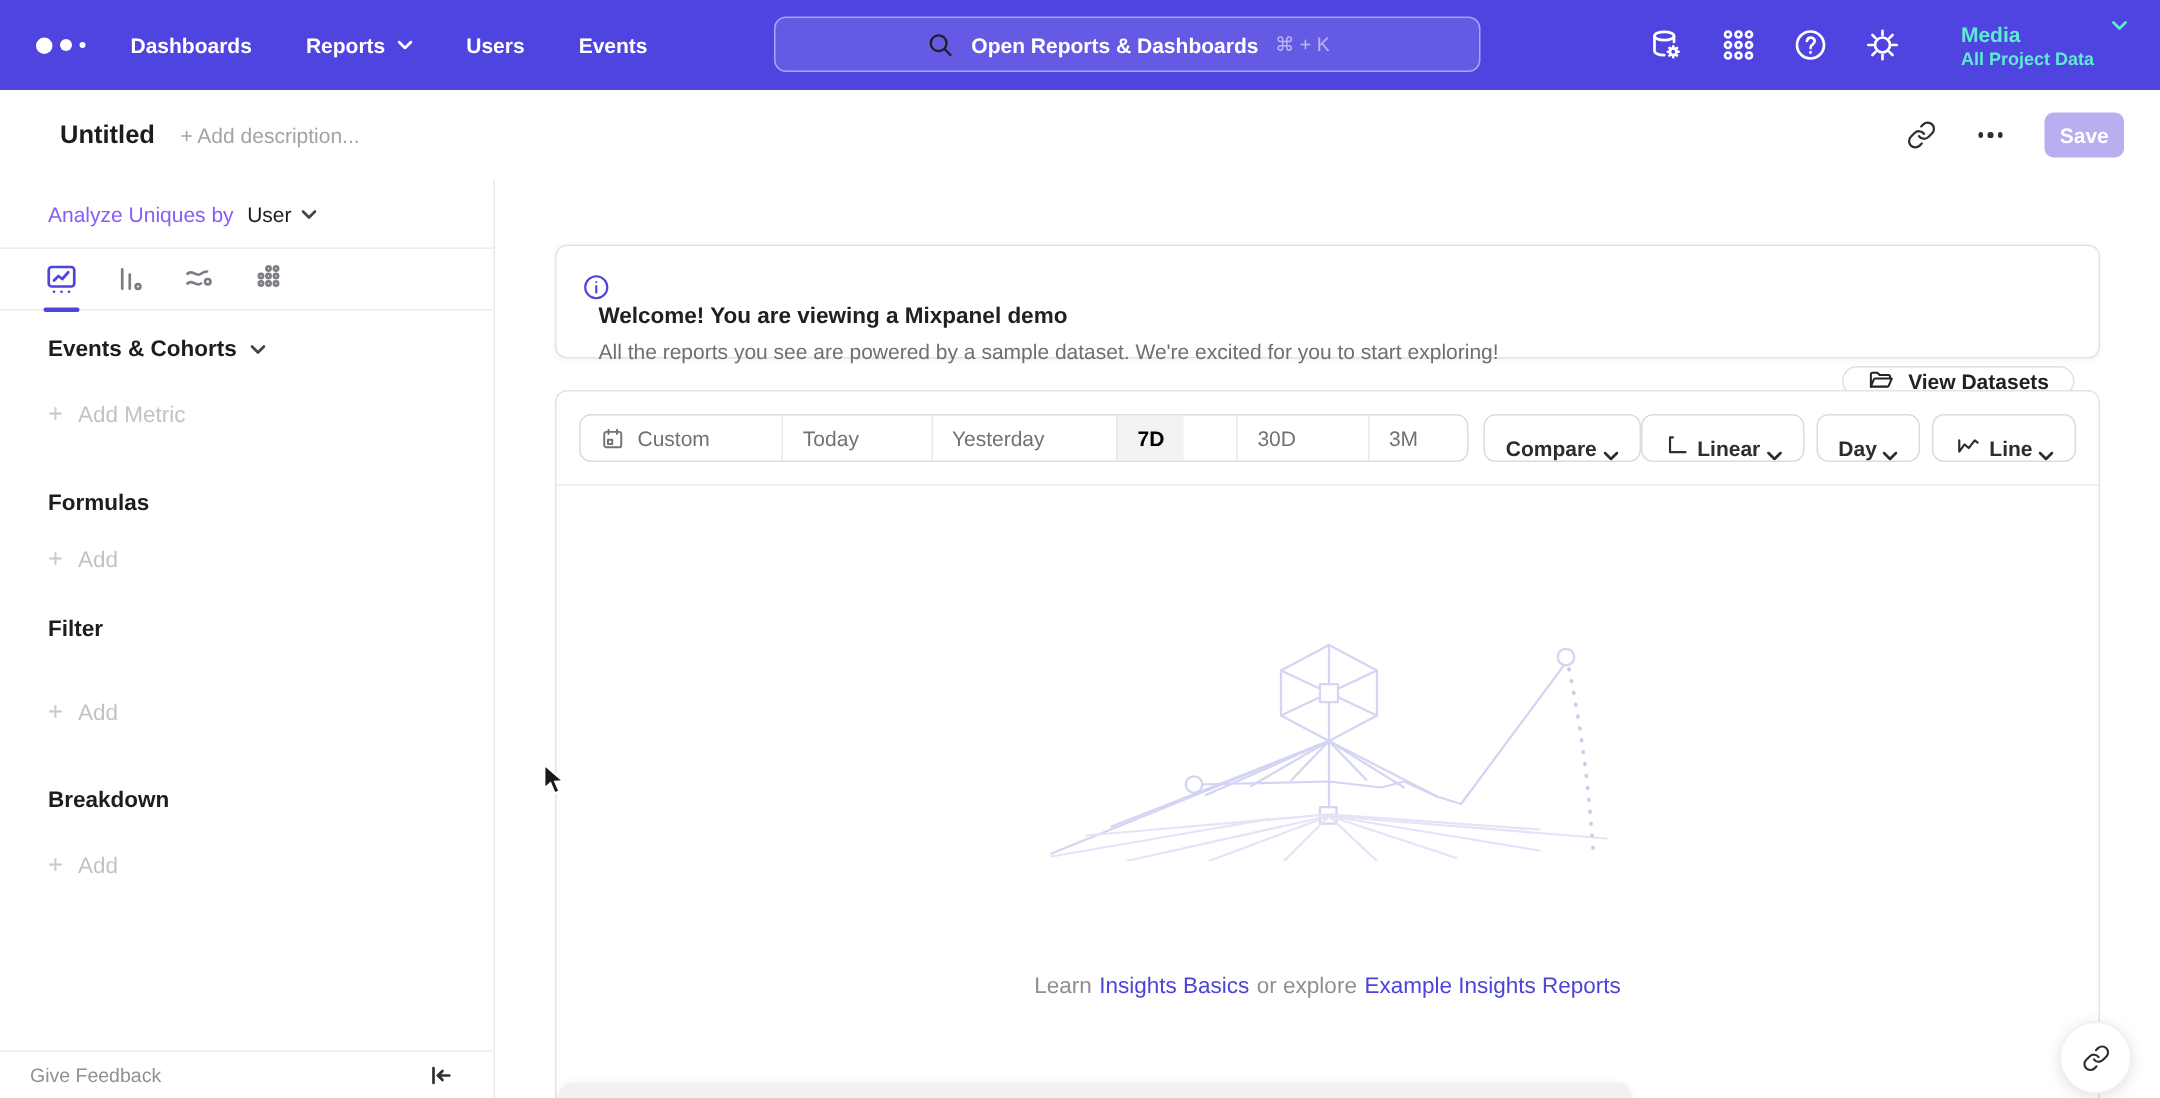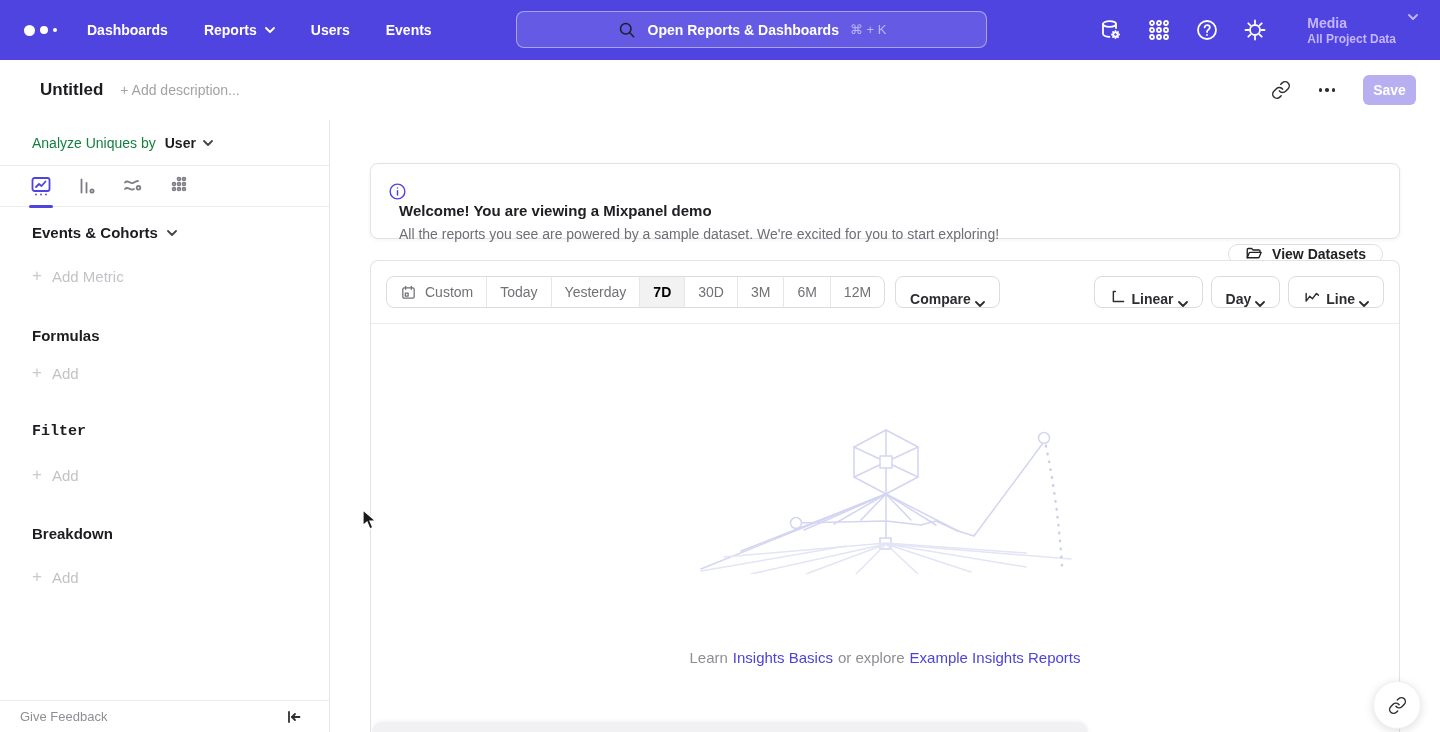--- a/index.html
+++ b/index.html
@@ -31,21 +31,21 @@
     background:rgba(255,255,255,0.12); border:1px solid rgba(255,255,255,0.45);
     border-radius:8px; display:flex; align-items:center; justify-content:center; gap:11px;
     cursor:pointer;
   }
   .search-pill .ph { color:#fff; font-size:14px; font-weight:700; }
   .search-pill .sc { color:rgba(255,255,255,0.55); font-size:13px; font-weight:400; }
 
   .topnav-right { position:absolute; right:22px; top:0; height:60px; display:flex; align-items:center; gap:24px; }
   .tn-icon { width:24px; height:24px; color:#fff; cursor:pointer; }
   .tn-icon svg { width:24px; height:24px; }
-  .project { display:flex; align-items:flex-start; gap:12px; margin-left:16px; cursor:pointer; color:#c4b5fd; }
+  .project { display:flex; align-items:flex-start; gap:12px; margin-left:16px; cursor:pointer; color:#5eead4; }
   .project .pn { font-size:14px; font-weight:700; line-height:18px; }
   .project .ps { font-size:12px; font-weight:700; line-height:15px; }
 
   
   .rheader { position:absolute; top:60px; left:0; width:1440px; height:60px; background:#fff; display:flex; align-items:center; }
   .rtitle { margin-left:40px; font-size:17px; font-weight:700; color:#1d1d21; }
   .rdesc { margin-left:17px; font-size:14px; color:#a3a3a6; cursor:text; }
   .rheader-right { position:absolute; right:24px; display:flex; align-items:center; gap:24px; }
   .hicon { width:20px; height:20px; color:#2f2f33; cursor:pointer; }
   .hicon svg { width:20px; height:20px; }
@@ -53,22 +53,22 @@
   .dots3 i { width:3.5px; height:3.5px; border-radius:50%; background:#2f2f33; display:block; }
   .save-btn {
     width:53px; height:30px; border:none; border-radius:6px;
     background:#b7aff0; color:#fff; font-size:14px; font-weight:700;
     font-family:inherit; cursor:default;
   }
 
   
   .sidebar { position:absolute; top:120px; left:0; width:330px; height:612px; background:#fff; border-right:1px solid #e8e8ea; }
   .analyze { position:absolute; top:0; left:0; width:100%; height:46px; display:flex; align-items:center; padding-left:32px; gap:6px; font-size:14px; border-bottom:1px solid #ececee; }
-  .analyze .a1 { color:#15803d; }
-  .analyze .a2 { color:#1c1c21; font-weight:700; margin-left:3px; display:flex; align-items:center; gap:7px; cursor:pointer; }
+  .analyze .a1 { color:#8b5cf6; }
+  .analyze .a2 { color:#1c1c21; font-weight:400; margin-left:3px; display:flex; align-items:center; gap:7px; cursor:pointer; }
   .viz-tabs { position:absolute; top:46px; left:0; width:100%; height:41px; display:flex; align-items:center; padding-left:29px; gap:22px; border-bottom:1px solid #ececee; }
   .viz-tab { width:24px; height:24px; color:#7d7d85; cursor:pointer; position:relative; }
   .viz-tab svg { width:24px; height:24px; }
   .viz-tab.active { color:#4F44E0; }
   .viz-tab.active::after { content:""; position:absolute; left:0; bottom:-10px; width:24px; height:3px; border-radius:2px; background:#4F44E0; }
   .side-label { position:absolute; left:32px; font-size:15px; font-weight:700; color:#1c1c21; display:flex; align-items:center; gap:9px; }
   .side-add { position:absolute; left:32px; font-size:15px; color:#c3c3c7; display:flex; align-items:center; gap:10px; cursor:pointer; }
   .side-add .plus { font-size:17px; color:#c9c9cd; }
   .feedback-bar { position:absolute; left:0; top:580px; width:329px; height:32px; border-top:1px solid #ececee; display:flex; align-items:center; justify-content:space-between; padding:0 27px 0 20px; }
   .feedback-bar .fb { font-size:13px; color:#8f8f95; cursor:pointer; }
@@ -94,21 +94,21 @@
   .bbtn svg { width:18px; height:18px; }
 
   .card {
     position:absolute; left:370px; top:260px; width:1030px; height:472px;
     background:#fff; border:1px solid #e3e3e6; border-bottom:none;
     border-radius:8px 8px 0 0;
   }
   .controls { height:63px; display:flex; align-items:center; padding:0 15px; border-bottom:1px solid #ececee; }
   .seg {
     display:flex; align-items:stretch; height:32px;
-    border:1px solid #dcdcdf; border-radius:8px; overflow:hidden; background:#fff;
+    border:1px solid #dcdcdf; border-radius:8px; overflow:hidden; background:#fff;gap:35px;
   }
   .seg-item {
     display:flex; align-items:center; gap:8px; padding:0 13px;
     font-size:14px; color:#717176; border-left:1px solid #e7e7ea; cursor:pointer; white-space:nowrap;
   }
   .seg-item:first-child { border-left:none; }
   .seg-item.selected { background:#f2f2f3; color:#000000; font-weight:700; }
   .seg-item svg { width:17px; height:17px; color:#717176; }
   .ctl-btn {
     display:flex; align-items:flex-end; gap:4px; height:32px; padding:0 14px;
@@ -304,21 +304,21 @@
   </div>
 
   <div class="side-label" style="top:207px;">
     <span>Formulas</span>
   </div>
   <div class="side-add" style="top:243px;">
     <span class="plus">+</span>
     <span>Add</span>
   </div>
 
-  <div class="side-label" style="top:303px;font-family:Liberation Mono, monospace;">
+  <div class="side-label" style="top:291px;">
     <span>Filter</span>
   </div>
   <div class="side-add" style="top:345px;">
     <span class="plus">+</span>
     <span>Add</span>
   </div>
 
   <div class="side-label" style="top:405px;">
     <span>Breakdown</span>
   </div>

